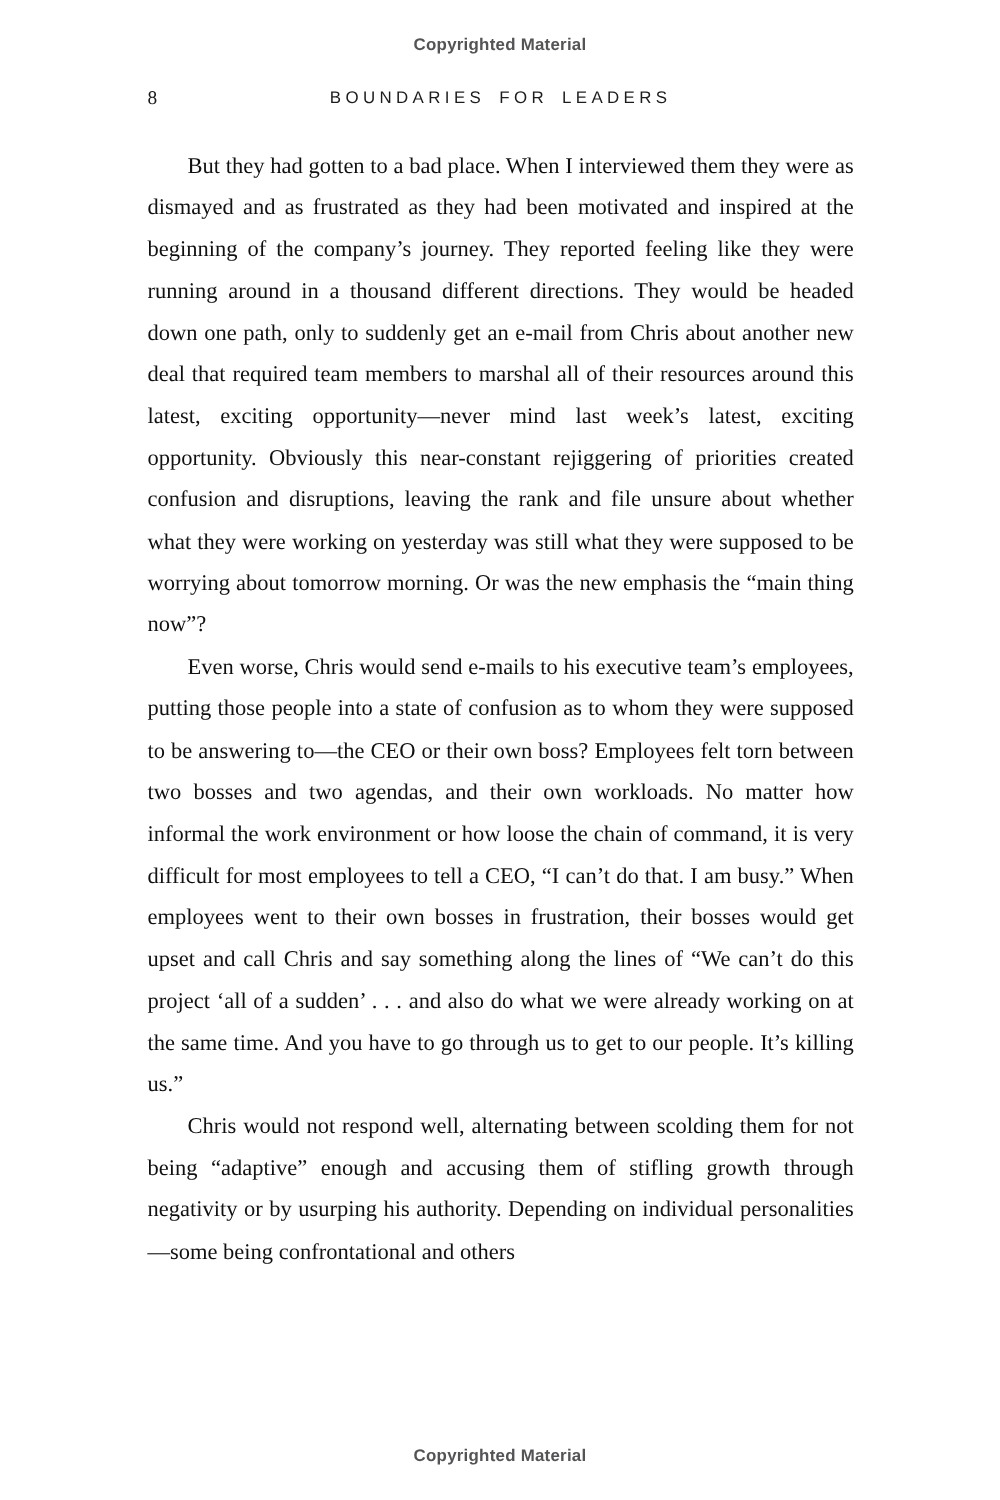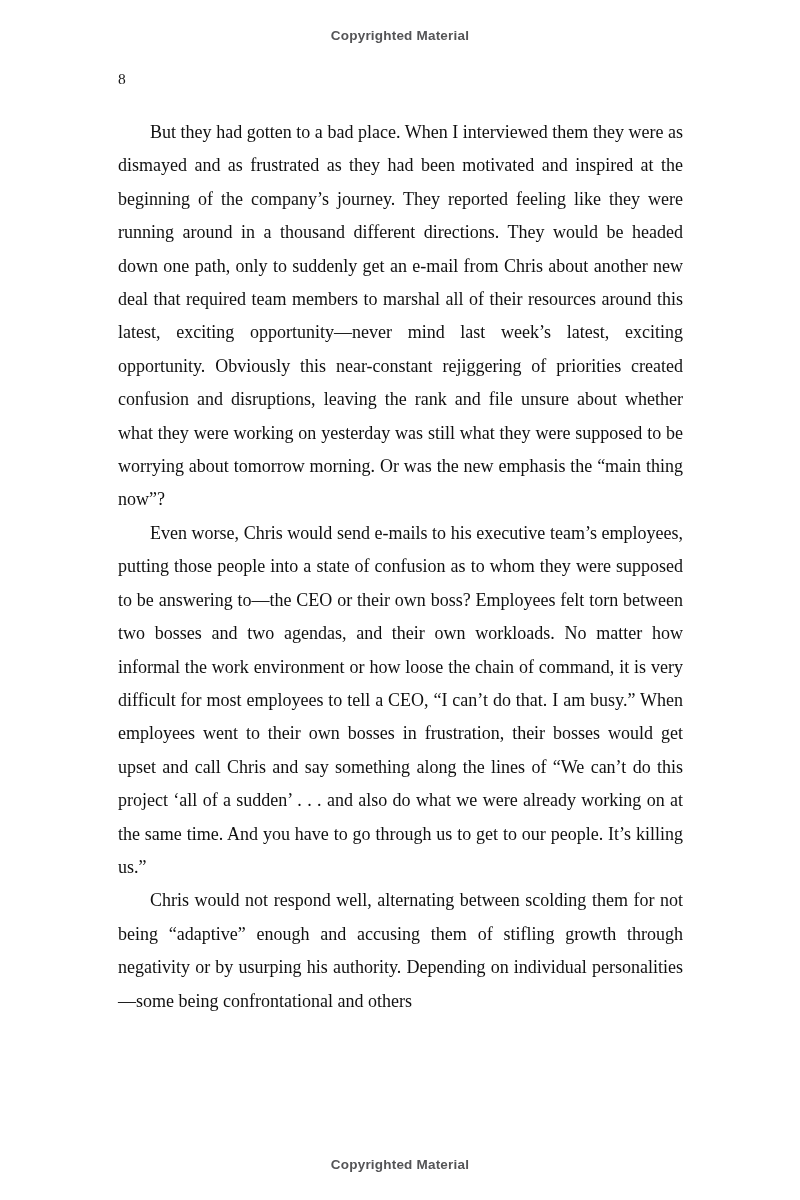--- a/index.html
+++ b/index.html
@@ -75,20 +75,21 @@
 </style>
 </head>
 <body>
 
 <div class="page">
 
   <div class="copyright top">Copyrighted Material</div>
 
   <div class="running-header">
     <span class="page-number">8</span>
+    <span class="book-title">BOUNDARIES FOR LEADERS</span>
   </div>
 
   <div class="body-text">
     <p>But they had gotten to a bad place. When I interviewed them they were as dismayed and as frustrated as they had been motivated and inspired at the beginning of the company’s journey. They reported feeling like they were running around in a thousand different directions. They would be headed down one path, only to suddenly get an e-mail from Chris about another new deal that required team members to marshal all of their resources around this latest, exciting opportunity—never mind last week’s latest, exciting opportunity. Obviously this near-constant rejiggering of priorities created confusion and disruptions, leaving the rank and file unsure about whether what they were working on yesterday was still what they were supposed to be worrying about tomorrow morning. Or was the new emphasis the “main thing now”?</p>
     <p>Even worse, Chris would send e-mails to his executive team’s employees, putting those people into a state of confusion as to whom they were supposed to be answering to—the CEO or their own boss? Employees felt torn between two bosses and two agendas, and their own workloads. No matter how informal the work environment or how loose the chain of command, it is very difficult for most employees to tell a CEO, “I can’t do that. I am busy.” When employees went to their own bosses in frustration, their bosses would get upset and call Chris and say something along the lines of “We can’t do this project ‘all of a sudden’ . . . and also do what we were already working on at the same time. And you have to go through us to get to our people. It’s killing us.”</p>
     <p>Chris would not respond well, alternating between scolding them for not being “adaptive” enough and accusing them of stifling growth through negativity or by usurping his authority. Depending on individual personalities—some being confrontational and others</p>
   </div>
 
   <div class="copyright bottom">Copyrighted Material</div>
 

